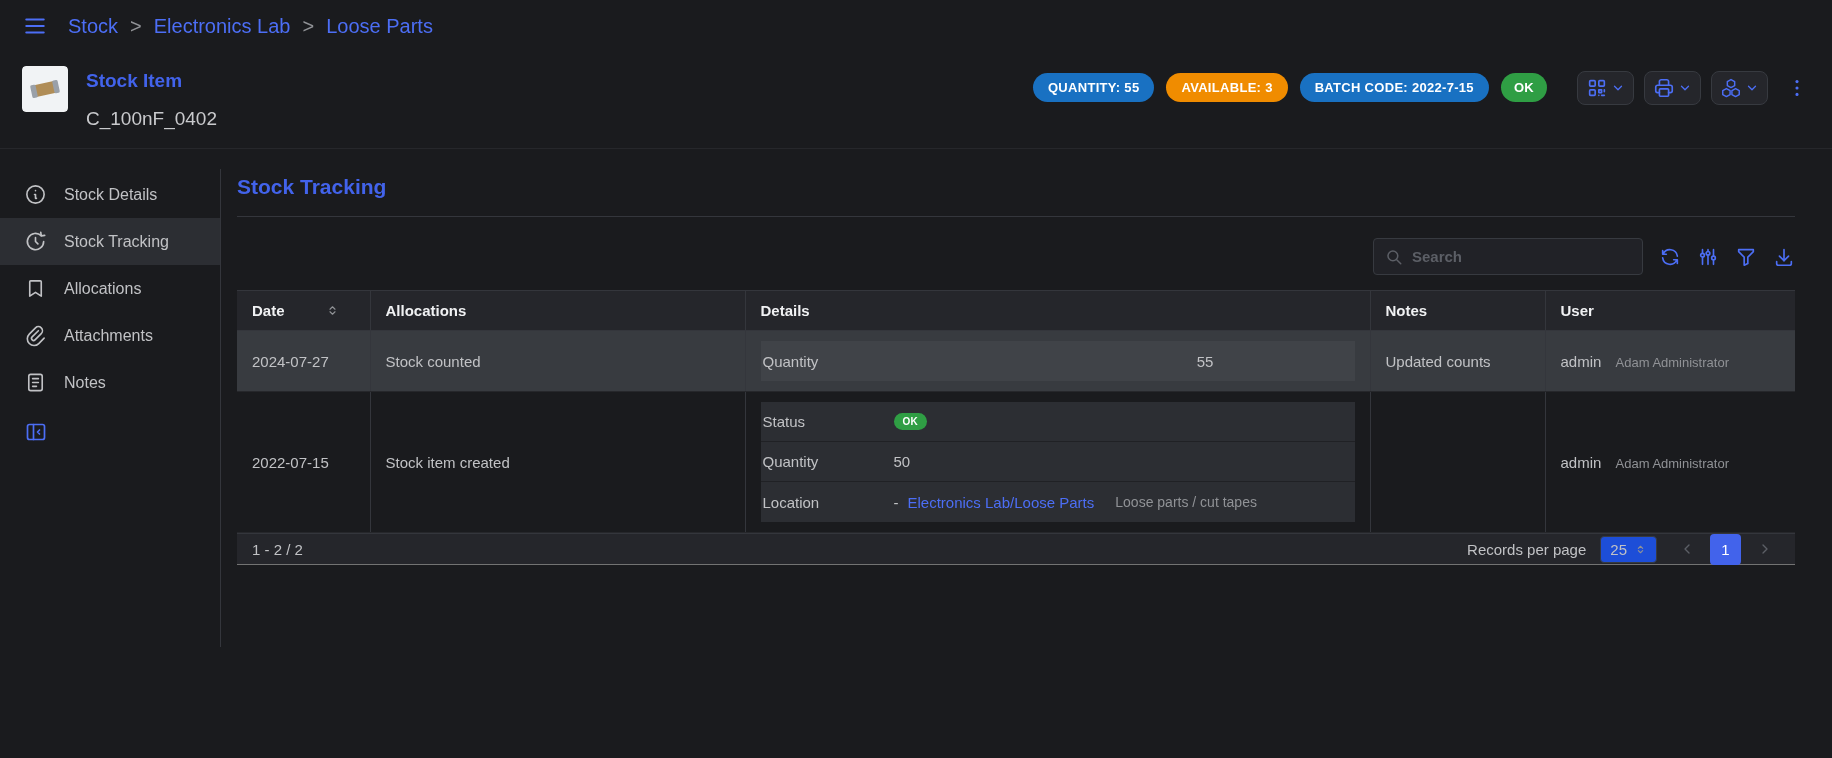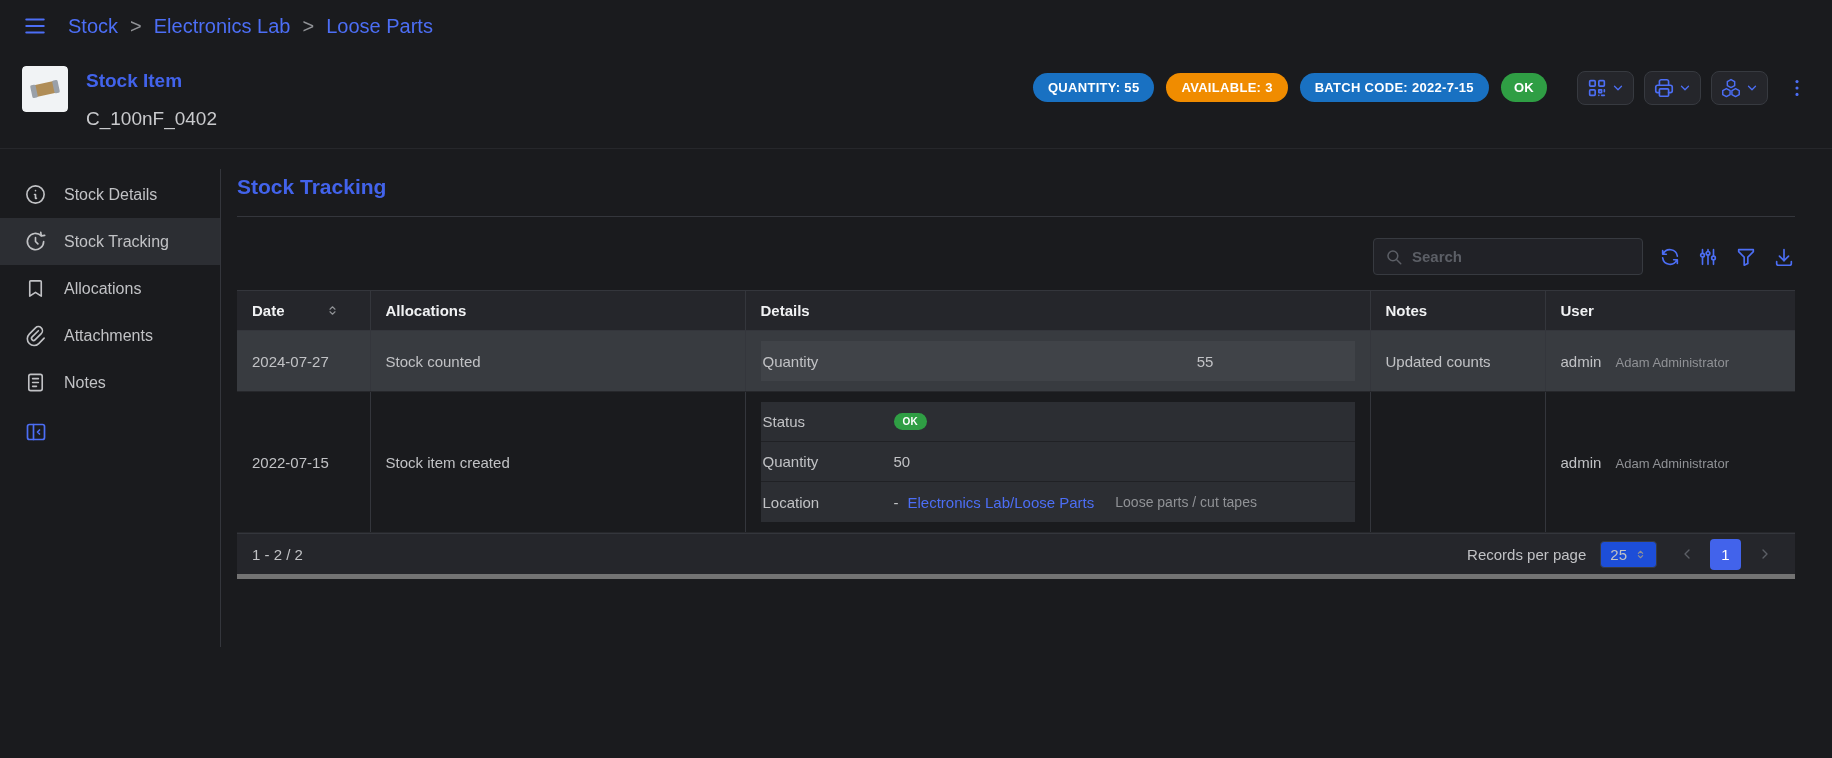--- a/index.html
+++ b/index.html
@@ -82,21 +82,21 @@
   .badge-ok { background:#2f9e44; color:#fff; font-weight:bold; font-size:10px;
               border-radius:10px; padding:3px 9px; letter-spacing:.3px; }
   .dash { margin-right:9px; }
   .loc-link { color:#4c6ef5; }
   .loc-desc { color:#909296; font-size:14px; margin-left:21px; }
   .user-cell .uname { font-size:15px; }
   .user-cell .ufull { font-size:13px; color:#909296; margin-left:10px; }
 
   
   .table-footer { display:flex; align-items:center; background:#25262B; border-top:1px solid #34363c;
-                  border-bottom:5px solid #737373; height:46px; padding:0 15px; }
+                  border-bottom:1px solid #737373; height:32px; padding:0 15px; }
   .footer-right { margin-left:auto; display:flex; align-items:center; gap:14px; }
   .rpp-select { display:flex; align-items:center; gap:7px; border:1px solid #373A40; border-radius:4px;
                 padding:4px 9px; cursor:pointer; background:#1d4ed8; }
   .rpp-select .selector { color:#909296; }
   .pagination { display:flex; align-items:center; gap:8px; }
   .page-btn { width:31px; height:31px; display:flex; align-items:center; justify-content:center;
               border-radius:4px; border:none; background:transparent; color:#5C5F66;
               font-size:15px; cursor:pointer; font-family:"Liberation Sans", sans-serif; }
   .page-btn.active { background:#4263eb; color:#fff; }
 </style>

